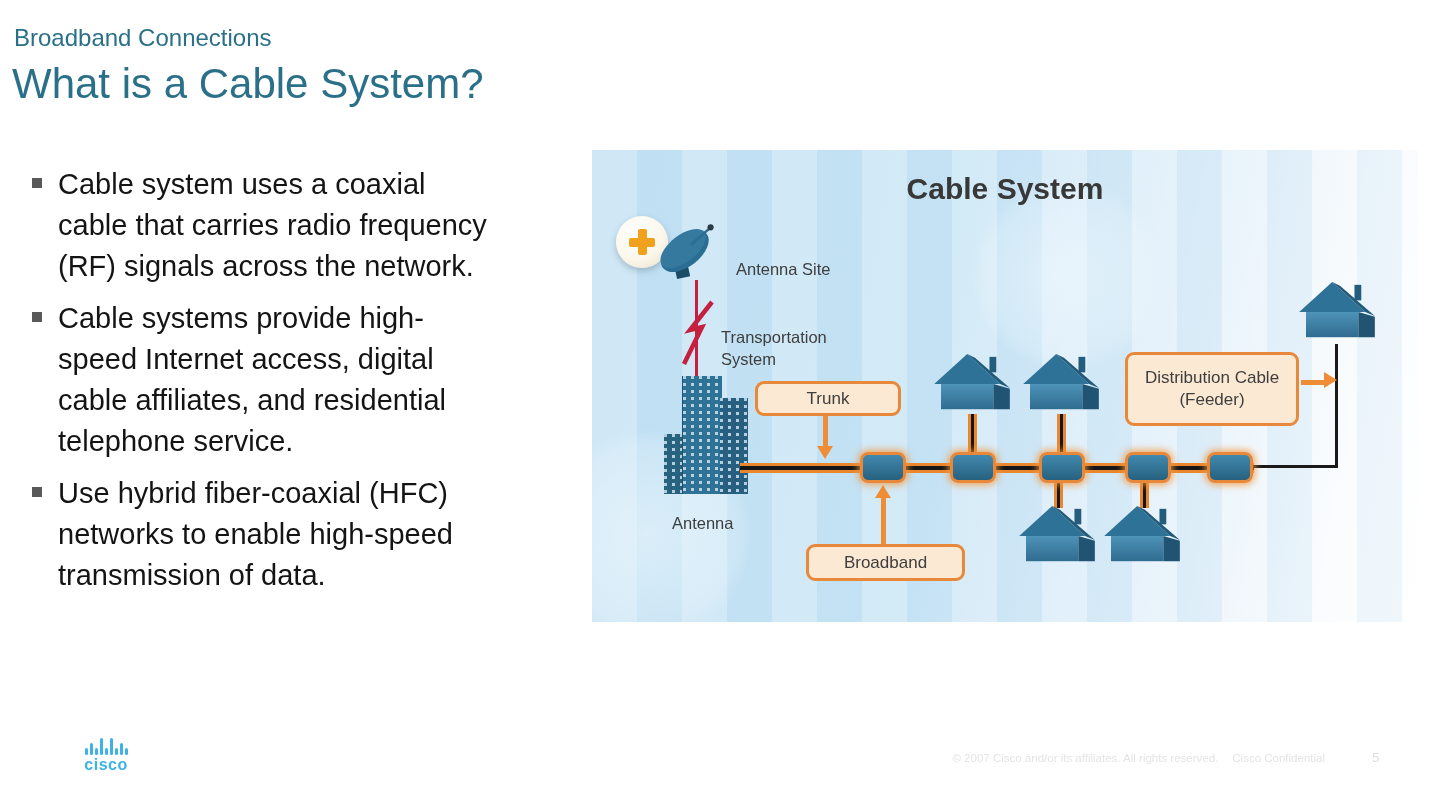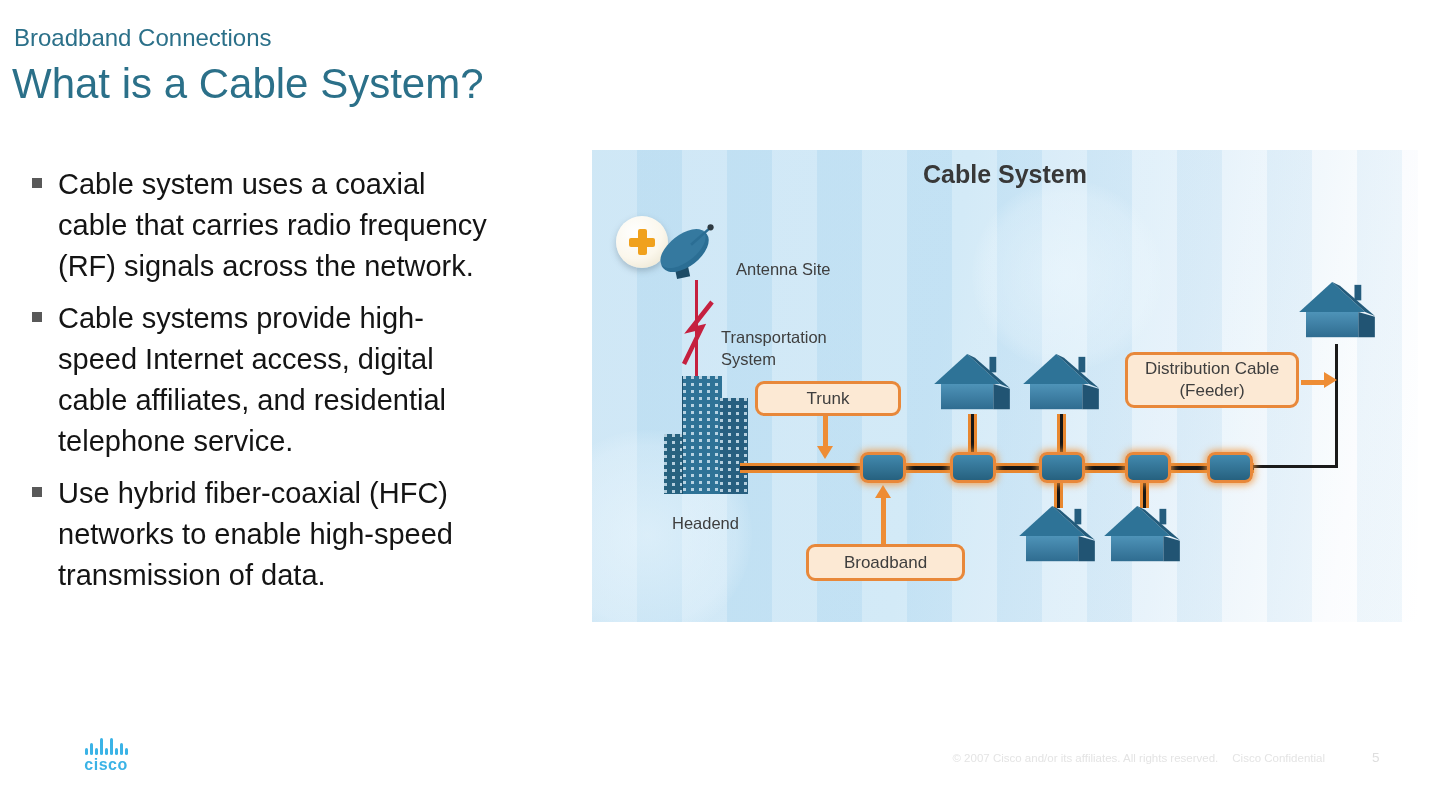--- a/index.html
+++ b/index.html
@@ -43,37 +43,37 @@
     overflow:hidden;
   }
   .deco-circle {
     position:absolute; border-radius:50%;
     background:radial-gradient(circle, rgba(240,249,254,.55) 0%, rgba(240,249,254,.25) 60%, rgba(240,249,254,0) 72%);
   }
   .deco1 { left:-50px; top:280px; width:210px; height:210px; }
   .deco2 { left:380px; top:30px;  width:190px; height:190px; }
 
   .diagram-title {
-    position:absolute; left:0; top:10px; width:100%;
-    text-align:center; font-size:25px; font-weight:700; color:#383838;
+    position:absolute; left:0; top:22px; width:100%;
+    text-align:center; font-size:30px; font-weight:700; color:#383838;
   }
   .dlabel { position:absolute; font-size:16.5px; color:#3E3E3E; }
   .antenna-label  { left:144px; top:110px; }
   .transport-label{ left:129px; top:176px; line-height:22px; white-space:pre-line; }
   .headend-label  { left:80px;  top:364px; }
   .subscriber-label { left:646px; top:86px; width:200px; text-align:center; line-height:21px; white-space:pre-line; }
 
   .label-box {
     position:absolute; background:#FCE9D4; border:3px solid #E8883A; border-radius:9px;
     display:flex; align-items:center; justify-content:center;
     color:#3E3E3E; font-size:17px; text-align:center;
   }
   .trunk-box { left:163px; top:231px; width:146px; height:35px; }
   .amp-box   { left:214px; top:394px; width:159px; height:37px; }
-  .dist-box  { left:533px; top:202px; width:174px; height:56px; line-height:22px; white-space:pre-line; }
+  .dist-box  { left:533px; top:202px; width:174px; height:74px; line-height:22px; white-space:pre-line; }
 
   .arrow-shaft { position:absolute; background:#EE8D35; }
   .arrow-head  { position:absolute; width:0; height:0; }
   .trunk-arrow-shaft { left:231px; top:266px; width:5px;  height:31px; }
   .trunk-arrow-head  { left:225px; top:296px; border-left:8.5px solid transparent; border-right:8.5px solid transparent; border-top:13px solid #EE8D35; }
   .amp-arrow-shaft   { left:289px; top:347px; width:5px;  height:47px; }
   .amp-arrow-head    { left:283px; top:335px; border-left:8.5px solid transparent; border-right:8.5px solid transparent; border-bottom:13px solid #EE8D35; }
   .dist-arrow-shaft  { left:709px; top:230px; width:24px; height:5px; }
   .dist-arrow-head   { left:732px; top:222px; border-top:8.5px solid transparent; border-bottom:8.5px solid transparent; border-left:13px solid #EE8D35; }
 
@@ -221,21 +221,21 @@
     <polyline points="32,2 10,30 22,27 4,64" fill="none" stroke="#C5203F" stroke-width="4.5"></polyline>
   </svg>
   <div class="dlabel transport-label">Transportation
 System</div>
 
   <div class="building">
     <div class="bblock bb-left"></div>
     <div class="bblock bb-main"></div>
     <div class="bblock bb-right"></div>
   </div>
-  <div class="dlabel headend-label">Headend</div>
+  <div class="dlabel headend-label">Antenna</div>
 
   <div class="trunk-cable"></div>
   <div class="coax-v coax-a1"></div>
   <div class="coax-v coax-a2"></div>
   <div class="coax-v coax-b1"></div>
   <div class="coax-v coax-b2"></div>
   <div class="drop-v"></div>
   <div class="drop-h"></div>
 
   <div class="tap tap1"></div>

